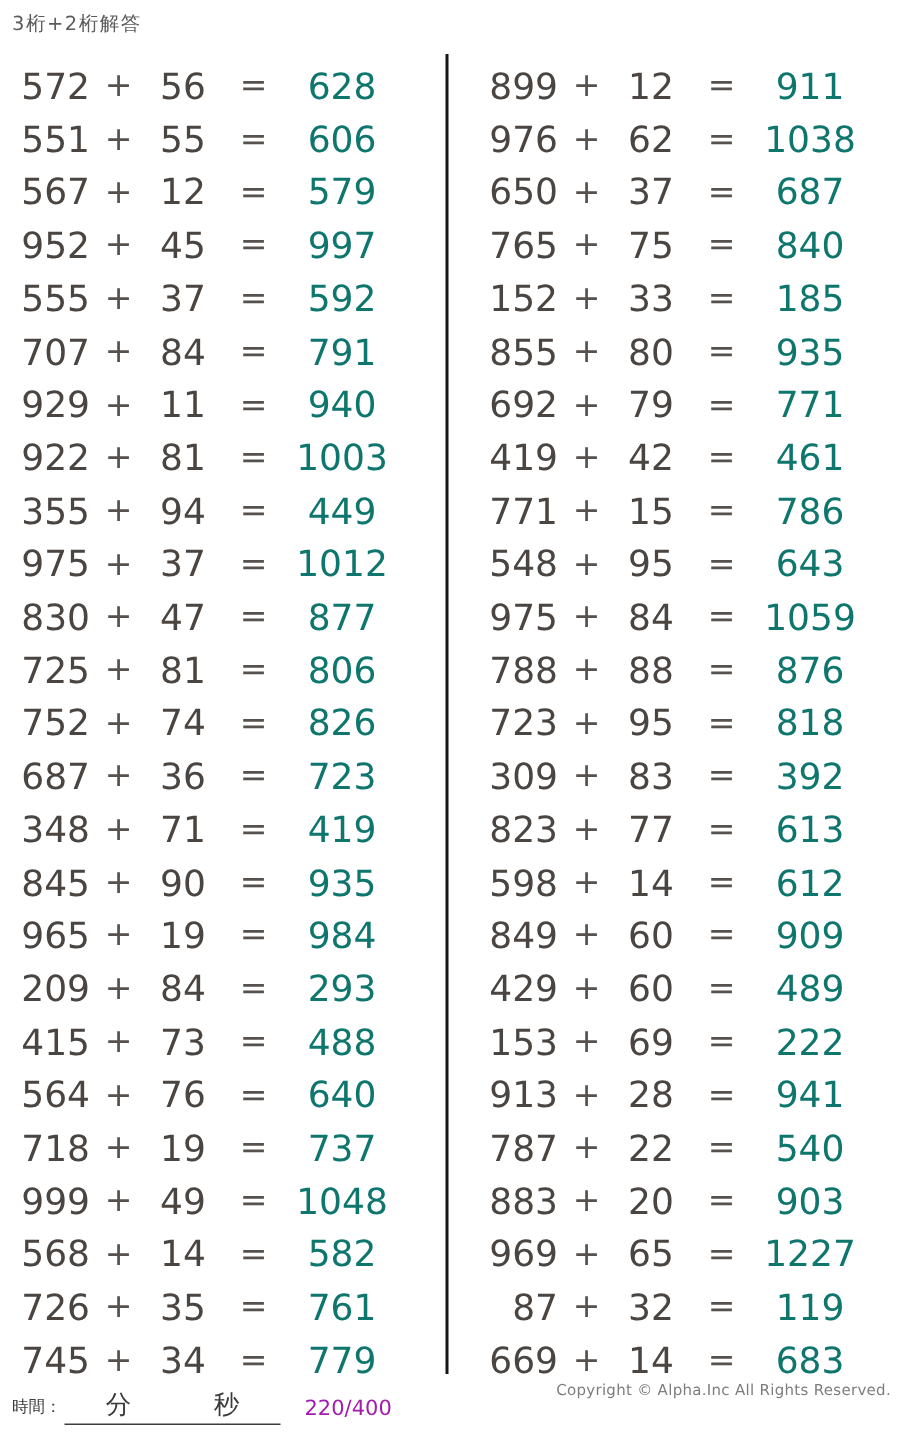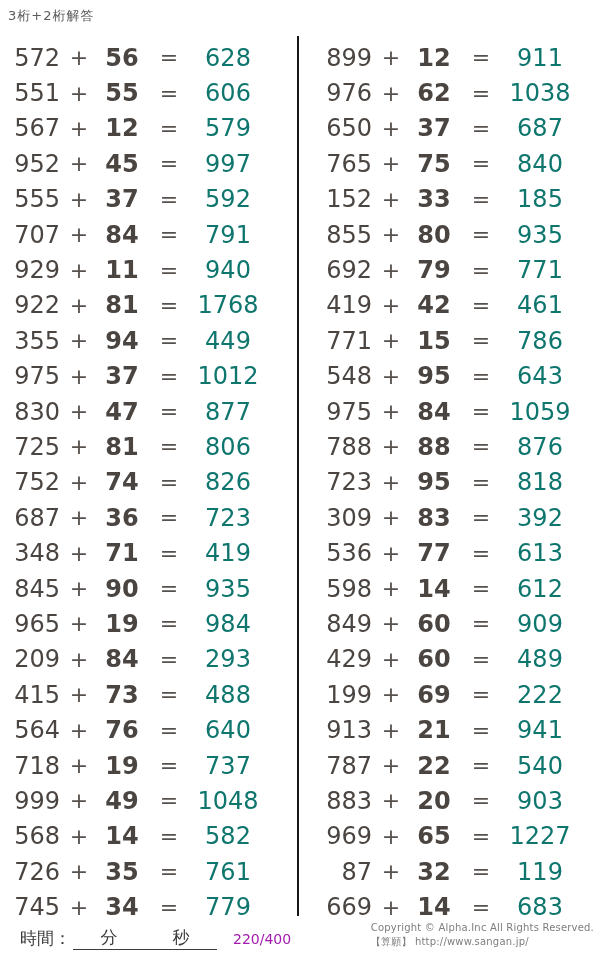--- a/index.html
+++ b/index.html
@@ -18,30 +18,30 @@
   }
   .prob-col{position:absolute;top:40px;width:292px;}
   .col-left{left:2px;}
   .col-right{left:314px;}
   .row{
     height:35.4px;display:flex;align-items:center;
     font-size:24px;color:#4b4542;
   }
   .row .a{width:58px;text-align:right;}
   .row .op{width:34px;text-align:center;margin-left:2px;font-size:22px;color:#57514d;}
-  .row .b{width:52px;text-align:center;font-weight:bold;}
+  .row .b{width:52px;text-align:center;}
   .row .eq{width:38px;text-align:center;margin-left:2px;font-size:22px;color:#57514d;}
   .row .ans{width:76px;text-align:center;margin-left:2px;color:#0f766e;}
   .timebar{
     position:absolute;left:8px;top:925px;
     display:flex;align-items:flex-end;
     font-family:"DejaVu Serif","Liberation Serif",serif;
     color:#3a3a3a;
   }
-  .time-label{font-size:17px;line-height:24px;margin-left:12px;}
+  .time-label{font-size:11px;line-height:24px;}
   .blank-line{
     display:flex;width:144px;justify-content:space-around;
     border-bottom:1.5px solid #3d3d3d;
     font-size:17px;line-height:24px;margin-left:2px;
   }
   .counter{
     font-family:"DejaVu Sans","Liberation Sans",sans-serif;
     font-size:14px;color:#a21caf;margin-left:16px;line-height:22px;
   }
   .copyright{
@@ -104,21 +104,21 @@
       <span class="op">+</span>
       <span class="b">11</span>
       <span class="eq">=</span>
       <span class="ans">940</span>
     </div>
     <div class="row">
       <span class="a">922</span>
       <span class="op">+</span>
       <span class="b">81</span>
       <span class="eq">=</span>
-      <span class="ans">1768</span>
+      <span class="ans">1003</span>
     </div>
     <div class="row">
       <span class="a">355</span>
       <span class="op">+</span>
       <span class="b">94</span>
       <span class="eq">=</span>
       <span class="ans">449</span>
     </div>
     <div class="row">
       <span class="a">975</span>
@@ -326,21 +326,21 @@
       <span class="ans">818</span>
     </div>
     <div class="row">
       <span class="a">309</span>
       <span class="op">+</span>
       <span class="b">83</span>
       <span class="eq">=</span>
       <span class="ans">392</span>
     </div>
     <div class="row">
-      <span class="a">536</span>
+      <span class="a">823</span>
       <span class="op">+</span>
       <span class="b">77</span>
       <span class="eq">=</span>
       <span class="ans">613</span>
     </div>
     <div class="row">
       <span class="a">598</span>
       <span class="op">+</span>
       <span class="b">14</span>
       <span class="eq">=</span>
@@ -354,30 +354,30 @@
       <span class="ans">909</span>
     </div>
     <div class="row">
       <span class="a">429</span>
       <span class="op">+</span>
       <span class="b">60</span>
       <span class="eq">=</span>
       <span class="ans">489</span>
     </div>
     <div class="row">
-      <span class="a">199</span>
+      <span class="a">153</span>
       <span class="op">+</span>
       <span class="b">69</span>
       <span class="eq">=</span>
       <span class="ans">222</span>
     </div>
     <div class="row">
       <span class="a">913</span>
       <span class="op">+</span>
-      <span class="b">21</span>
+      <span class="b">28</span>
       <span class="eq">=</span>
       <span class="ans">941</span>
     </div>
     <div class="row">
       <span class="a">787</span>
       <span class="op">+</span>
       <span class="b">22</span>
       <span class="eq">=</span>
       <span class="ans">540</span>
     </div>
@@ -415,14 +415,13 @@
   <span class="time-label">時間：</span>
   <span class="blank-line">
     <span>分</span>
     <span>秒</span>
   </span>
   <span class="counter">220/400</span>
 </div>
 
 <div class="copyright">
   <div>Copyright © Alpha.Inc All Rights Reserved.</div>
-  <div>【算願】 http://www.sangan.jp/</div>
 </div>
 
 </body></html>

